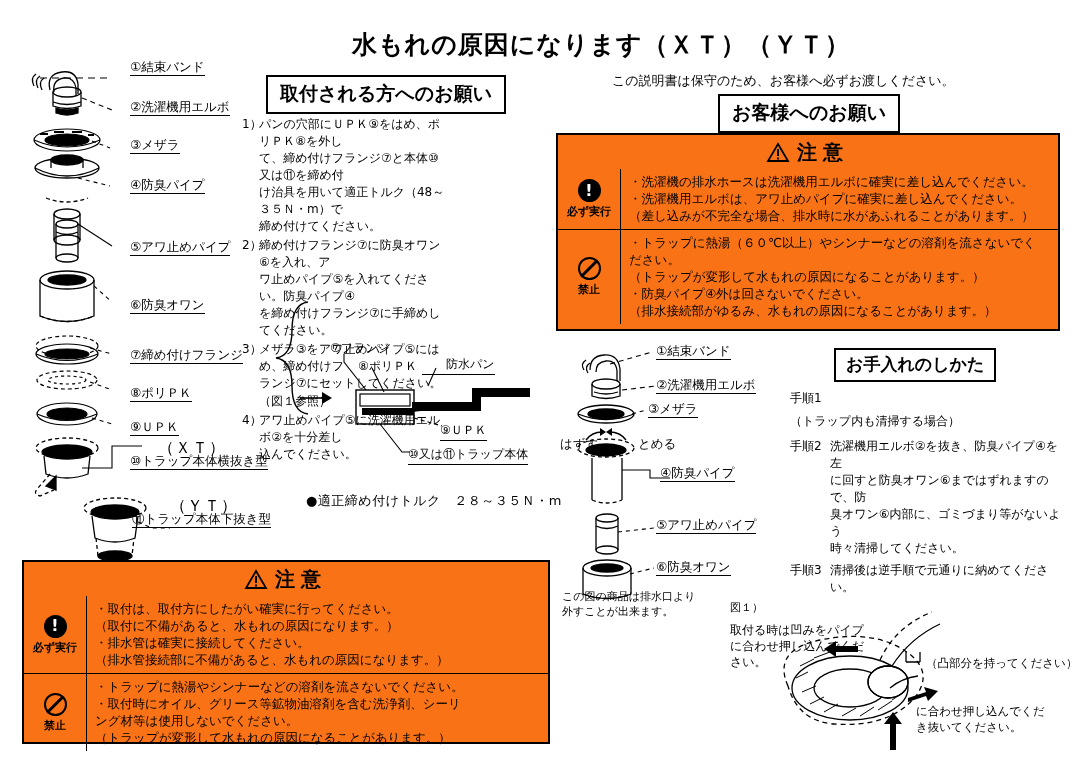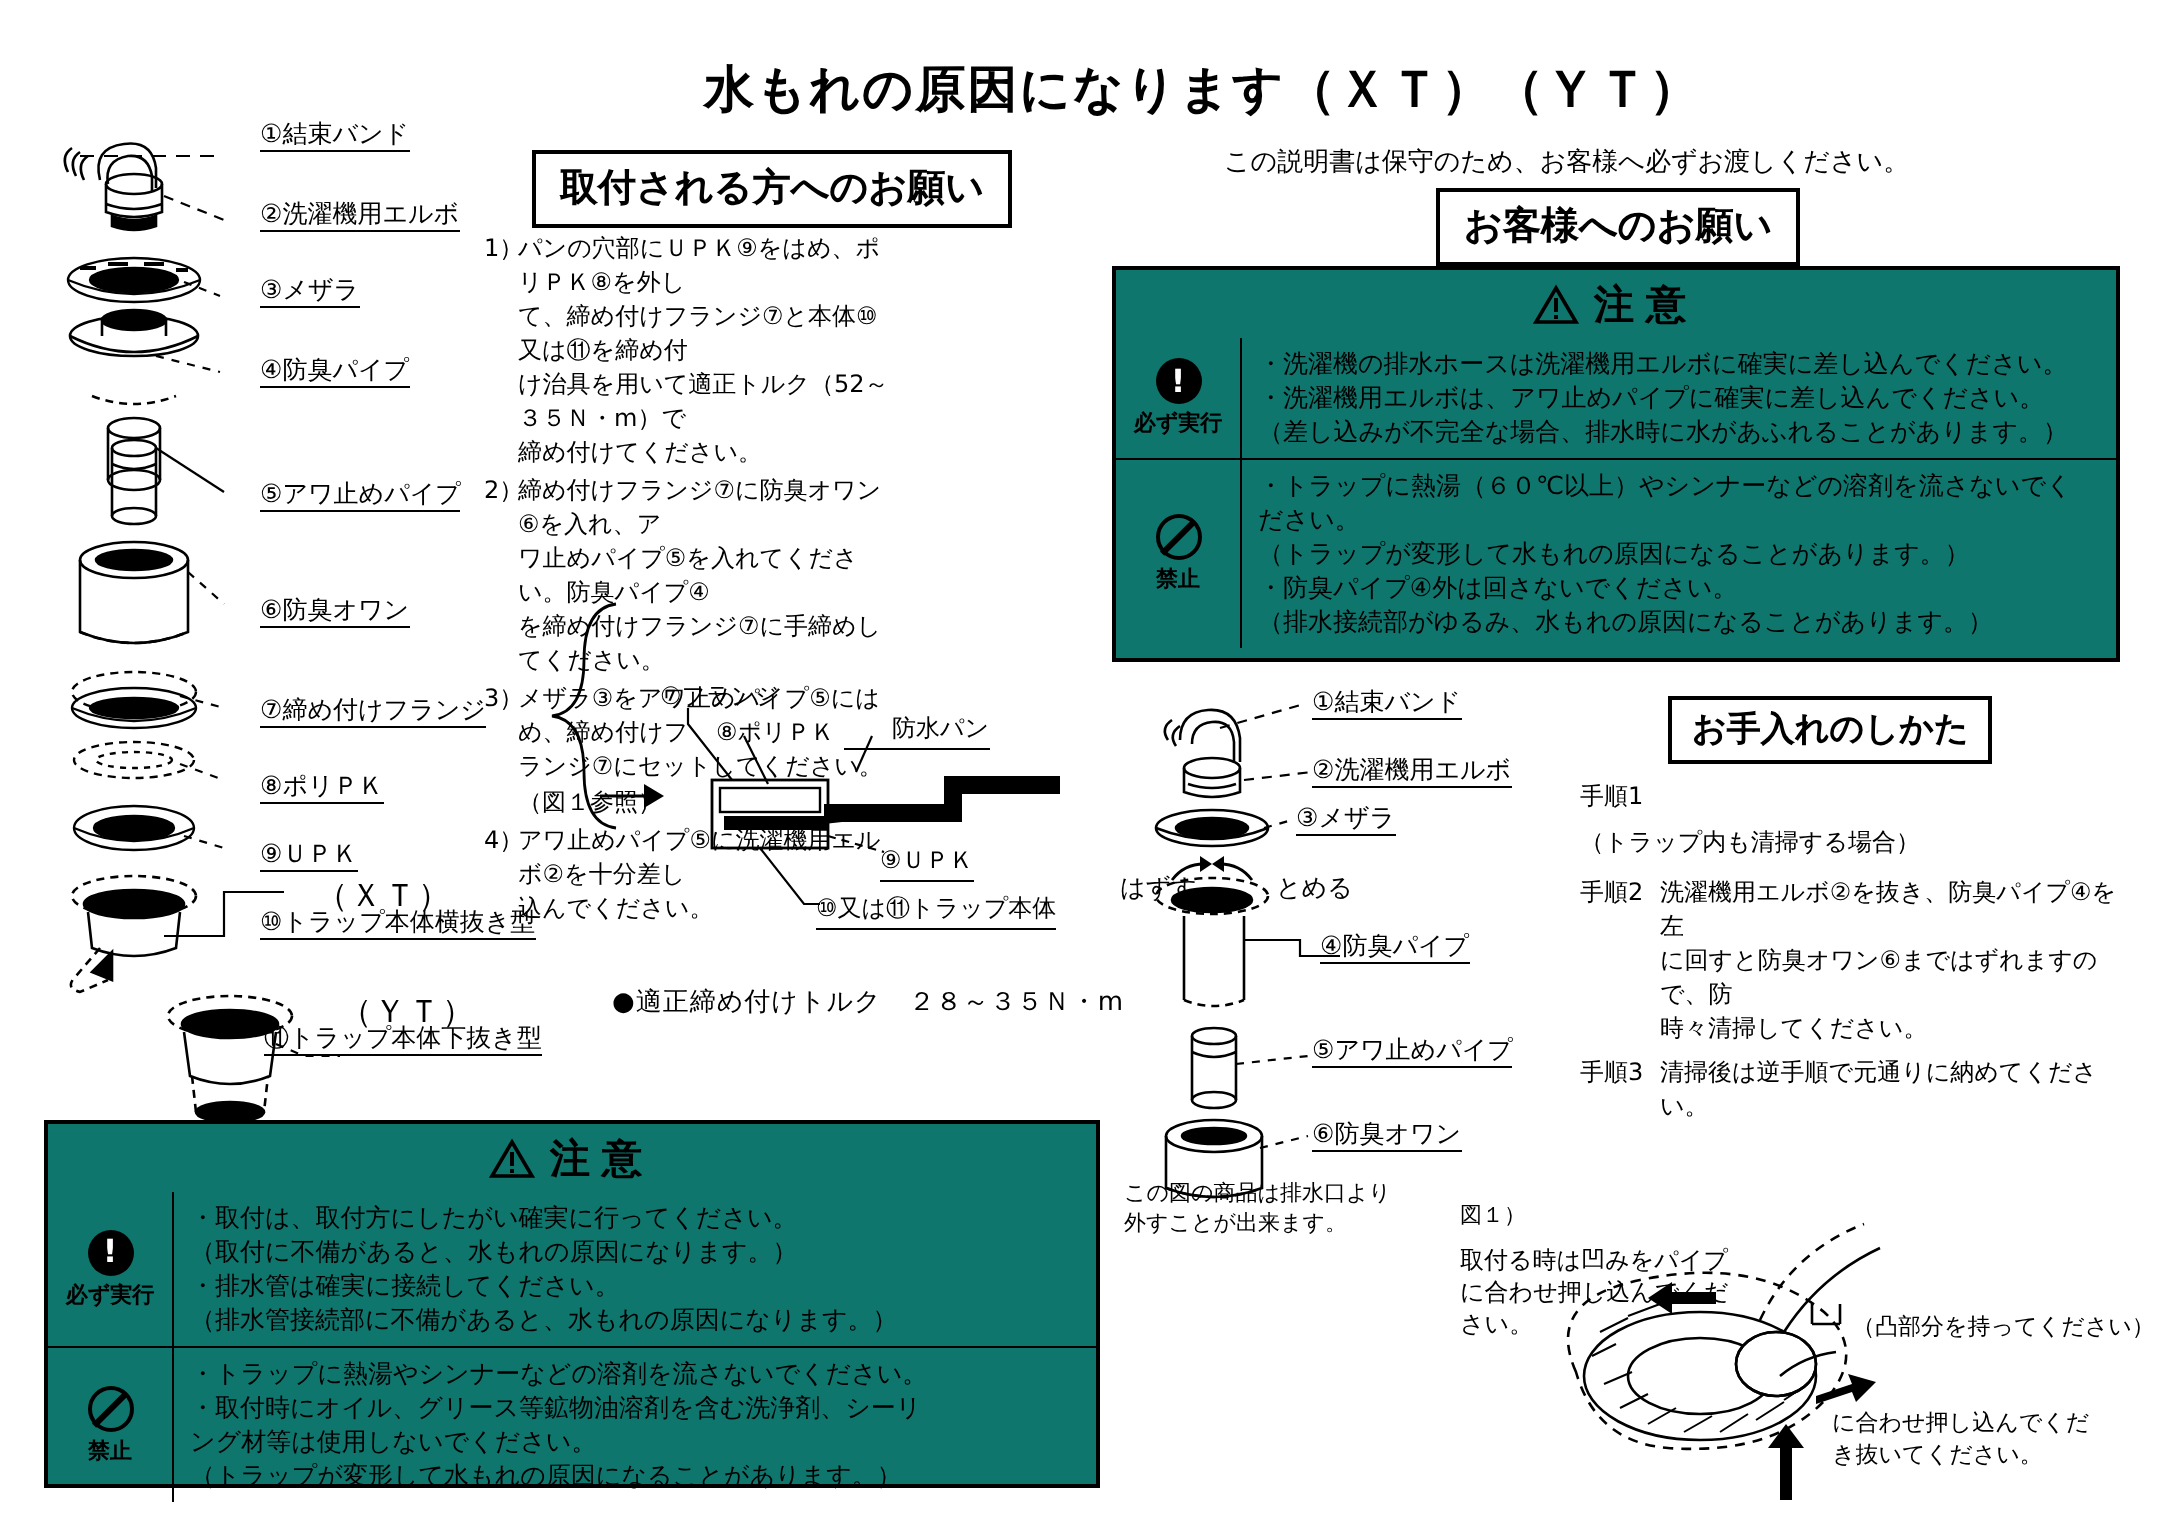--- a/index.html
+++ b/index.html
@@ -69,21 +69,21 @@
     line-height: 1.42;
     width: 205px;
   }
   .instr .row { display: flex; margin-bottom: 2px; }
   .instr .num { width: 17px; flex: 0 0 17px; }
   .instr .txt { flex: 1 1 auto; }
 
   
   .caution-box {
     border: 2px solid #000;
-    background: #0f766e;
+    background: #f97316;
     box-sizing: border-box;
   }
   .caution-title {
     text-align: center;
     font-size: 20px;
     font-weight: bold;
     letter-spacing: 6px;
     padding: 4px 0 3px 0;
   }
   .tri {
@@ -285,21 +285,21 @@
   </div>
 
   <div class="abs head-box" style="left:266px; top:75px;">取付される方へのお願い</div>
 
   <div class="abs instr" style="left:242px; top:116px;">
     <div class="row">
       <div class="num">1）</div>
       <div class="txt">
         <div>パンの穴部にＵＰＫ⑨をはめ、ポリＰＫ⑧を外し</div>
         <div>て、締め付けフランジ⑦と本体⑩又は⑪を締め付</div>
-        <div>け治具を用いて適正トルク（52～３５Ｎ・m）で</div>
+        <div>け治具を用いて適正トルク（48～３５Ｎ・m）で</div>
         <div>締め付けてください。</div>
       </div>
     </div>
     <div class="row">
       <div class="num">2）</div>
       <div class="txt">
         <div>締め付けフランジ⑦に防臭オワン⑥を入れ、ア</div>
         <div>ワ止めパイプ⑤を入れてください。防臭パイプ④</div>
         <div>を締め付けフランジ⑦に手締めしてください。</div>
       </div>
@@ -459,20 +459,21 @@
   <div class="abs steps" style="left:790px; top:390px; width:272px;">
     <div class="srow">
       <div class="sno">手順1</div>
     </div>
     <div class="sfree">（トラップ内も清掃する場合）</div>
     <div class="srow">
       <div class="sno">手順2</div>
       <div class="stx">
         <div>洗濯機用エルボ②を抜き、防臭パイプ④を左</div>
         <div>に回すと防臭オワン⑥まではずれますので、防</div>
+        <div>臭オワン⑥内部に、ゴミづまり等がないよう</div>
         <div>時々清掃してください。</div>
       </div>
     </div>
     <div class="srow">
       <div class="sno">手順3</div>
       <div class="stx">
         <div>清掃後は逆手順で元通りに納めてください。</div>
       </div>
     </div>
   </div>

